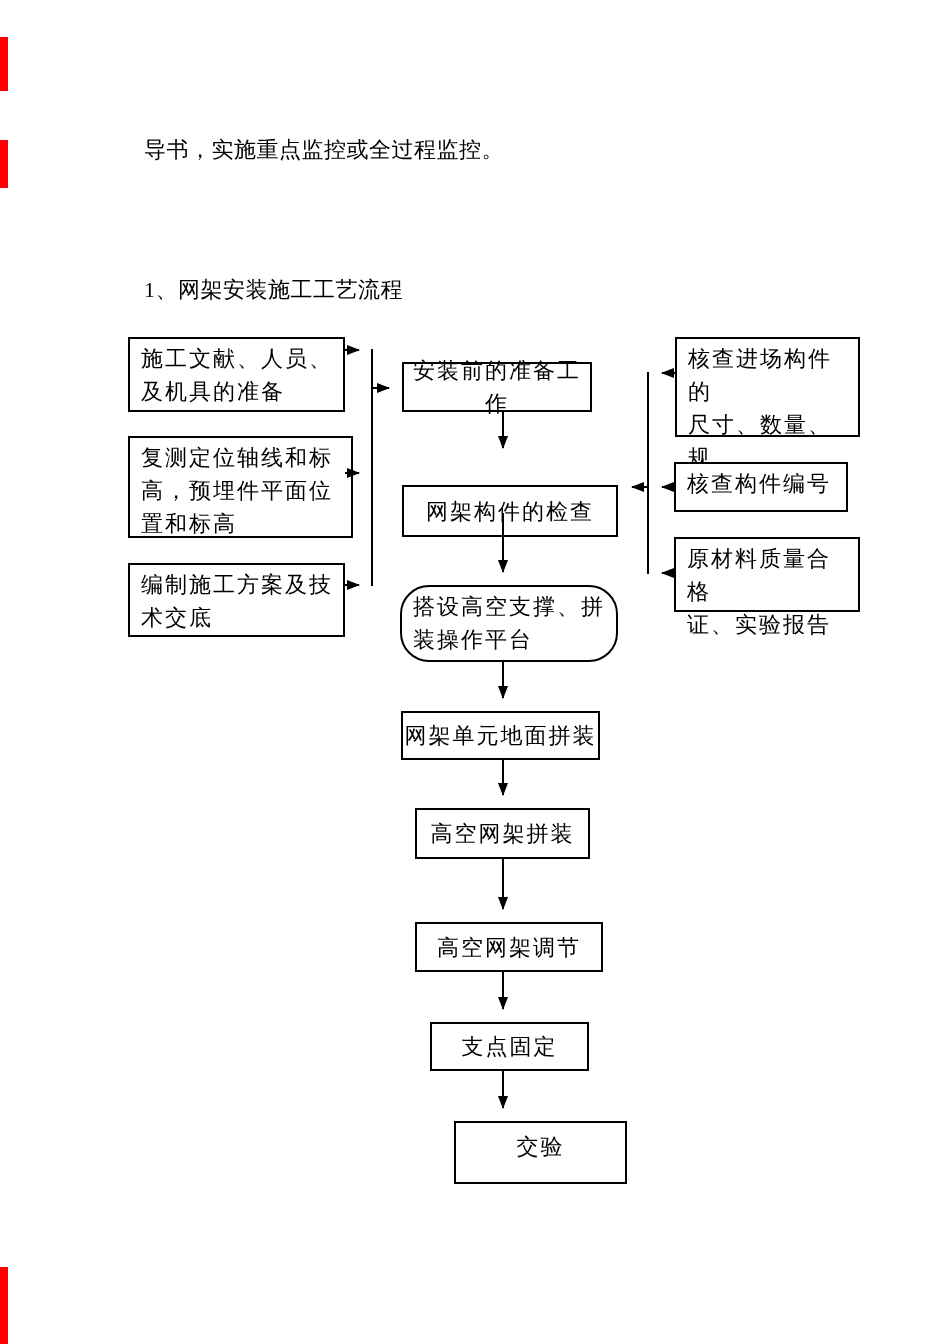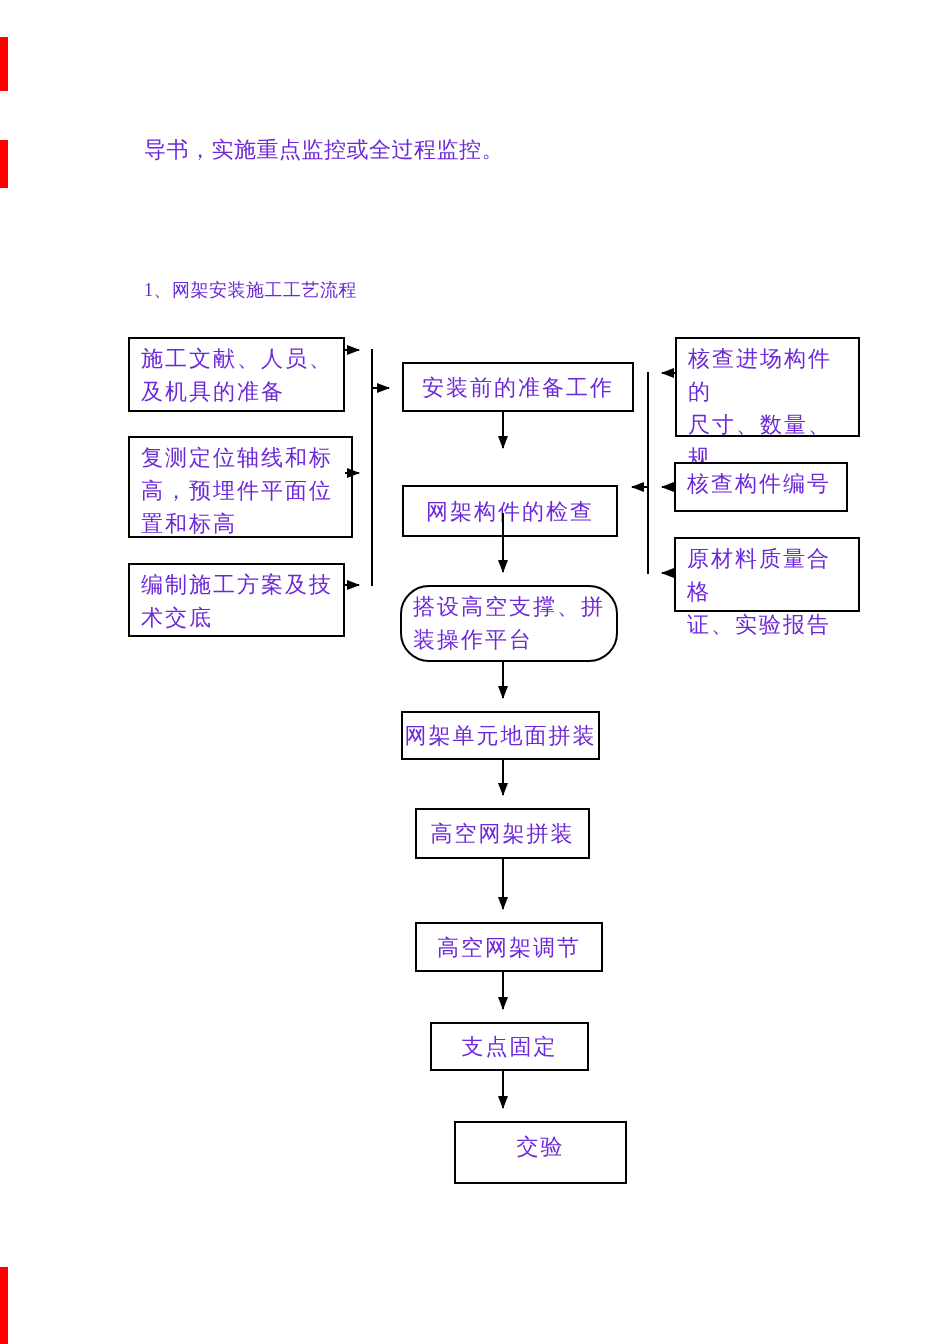--- a/index.html
+++ b/index.html
@@ -1,50 +1,50 @@
 <!DOCTYPE html>
 <html><head>
 <meta charset="utf-8">
 <style>
   html,body{margin:0;padding:0;background:#fff;}
   #page{
     position:relative;
     width:950px;height:1344px;
     background:#ffffff;
     font-family:"Liberation Serif","DejaVu Serif",serif;
-    color:#6d28d9;
+    color:#000000;
     overflow:hidden;
   }
   .edge-mark{position:absolute;left:0;width:8px;background:#fe0000;}
   .em1{top:37px;height:54px;}
   .em2{top:140px;height:48px;}
   .em3{top:1267px;height:77px;}
   .para{
     position:absolute;left:144px;top:136px;width:700px;
     font-size:22px;line-height:28px;letter-spacing:0.5px;white-space:pre-line;
   }
   .heading{
     position:absolute;left:144px;top:276px;width:700px;
-    font-size:18px;line-height:28px;letter-spacing:0.5px;
+    font-size:22px;line-height:28px;letter-spacing:0.5px;
   }
   .fbox{
     position:absolute;box-sizing:border-box;
     border:2px solid #000;background:#fff;
     font-size:22px;line-height:33px;letter-spacing:2px;
     white-space:pre-line;
   }
   .pad{padding:3px 6px 0 11px;}
   .ctr{display:flex;align-items:center;justify-content:center;text-align:center;padding:0;}
   .topctr{text-align:center;padding-top:7px;}
   
   .b-l1{left:128px;top:337px;width:217px;height:75px;}
   .b-l2{left:128px;top:436px;width:225px;height:102px;}
   .b-l3{left:128px;top:563px;width:217px;height:74px;}
   
-  .b-m1{left:402px;top:362px;width:232px;height:50px;}
+  .b-m1{left:402px;top:362px;width:190px;height:50px;}
   .b-m2{left:402px;top:461px;width:216px;height:52px;margin-top:24px;}
   .b-m3{left:400px;top:585px;width:218px;height:77px;border-radius:29px;}
   .b-m4{left:401px;top:711px;width:199px;height:49px;}
   .b-m5{left:415px;top:808px;width:175px;height:51px;}
   .b-m6{left:415px;top:922px;width:188px;height:50px;}
   .b-m7{left:430px;top:1022px;width:159px;height:49px;text-align:right;}
   .b-m8{left:430px;top:1121px;width:173px;height:63px;margin-left:24px;}
   
   .b-r1{left:675px;top:337px;width:185px;height:100px;}
   .b-r2{left:674px;top:462px;width:174px;height:50px;}

